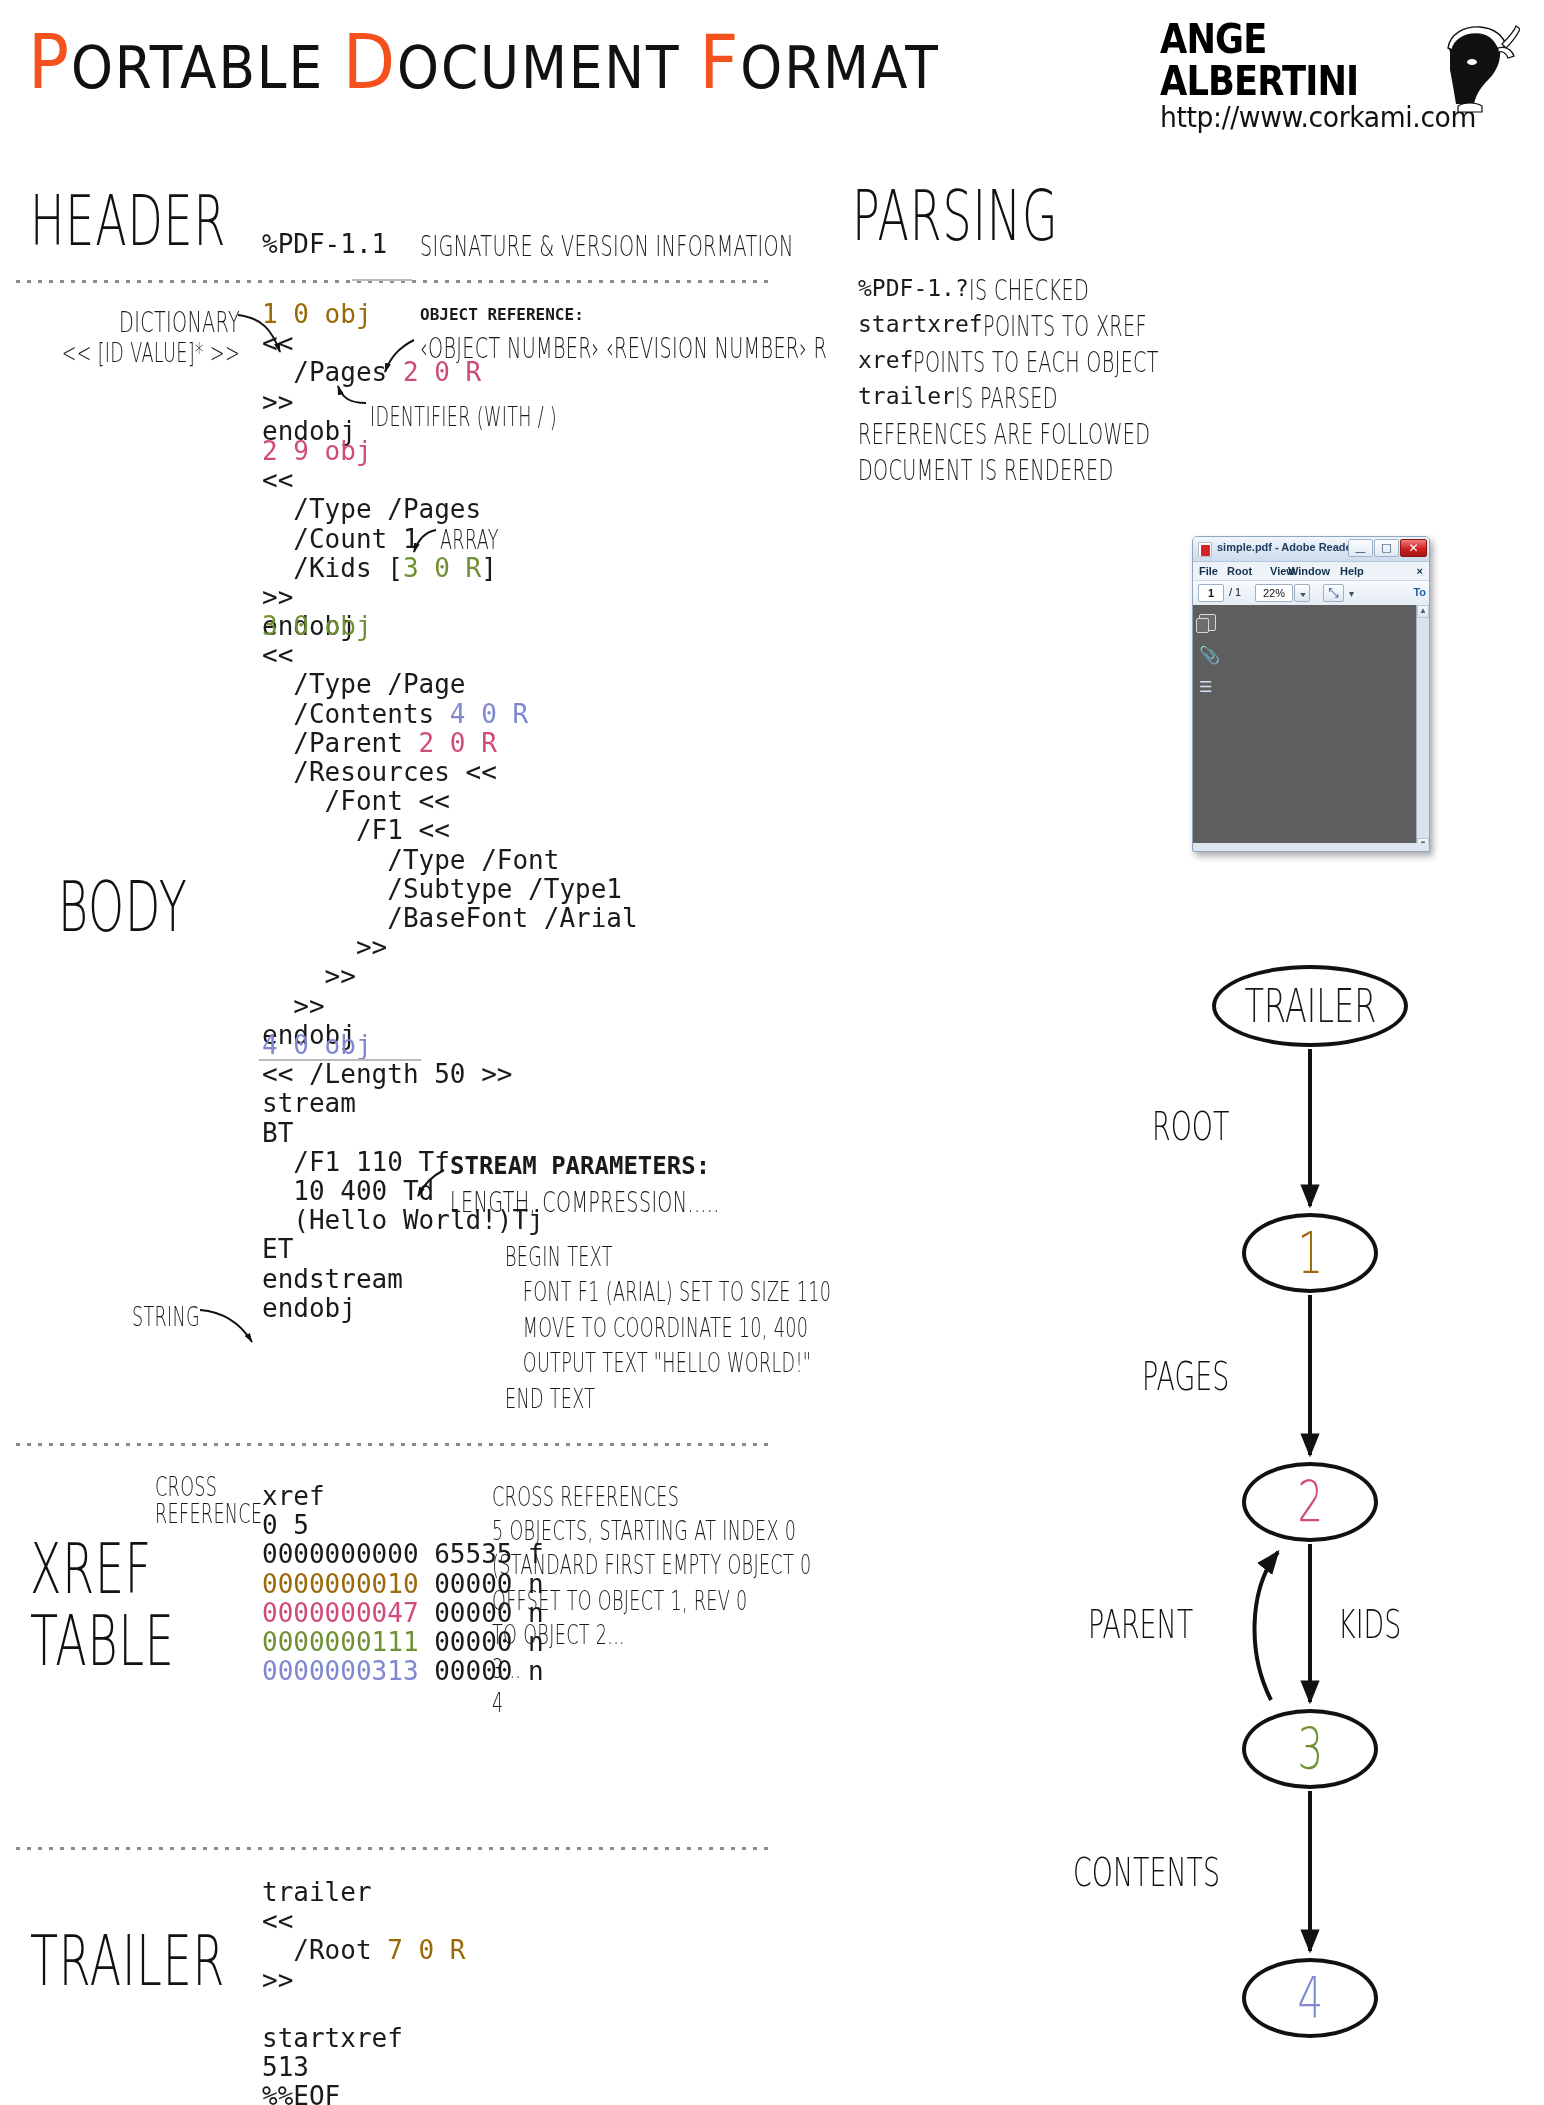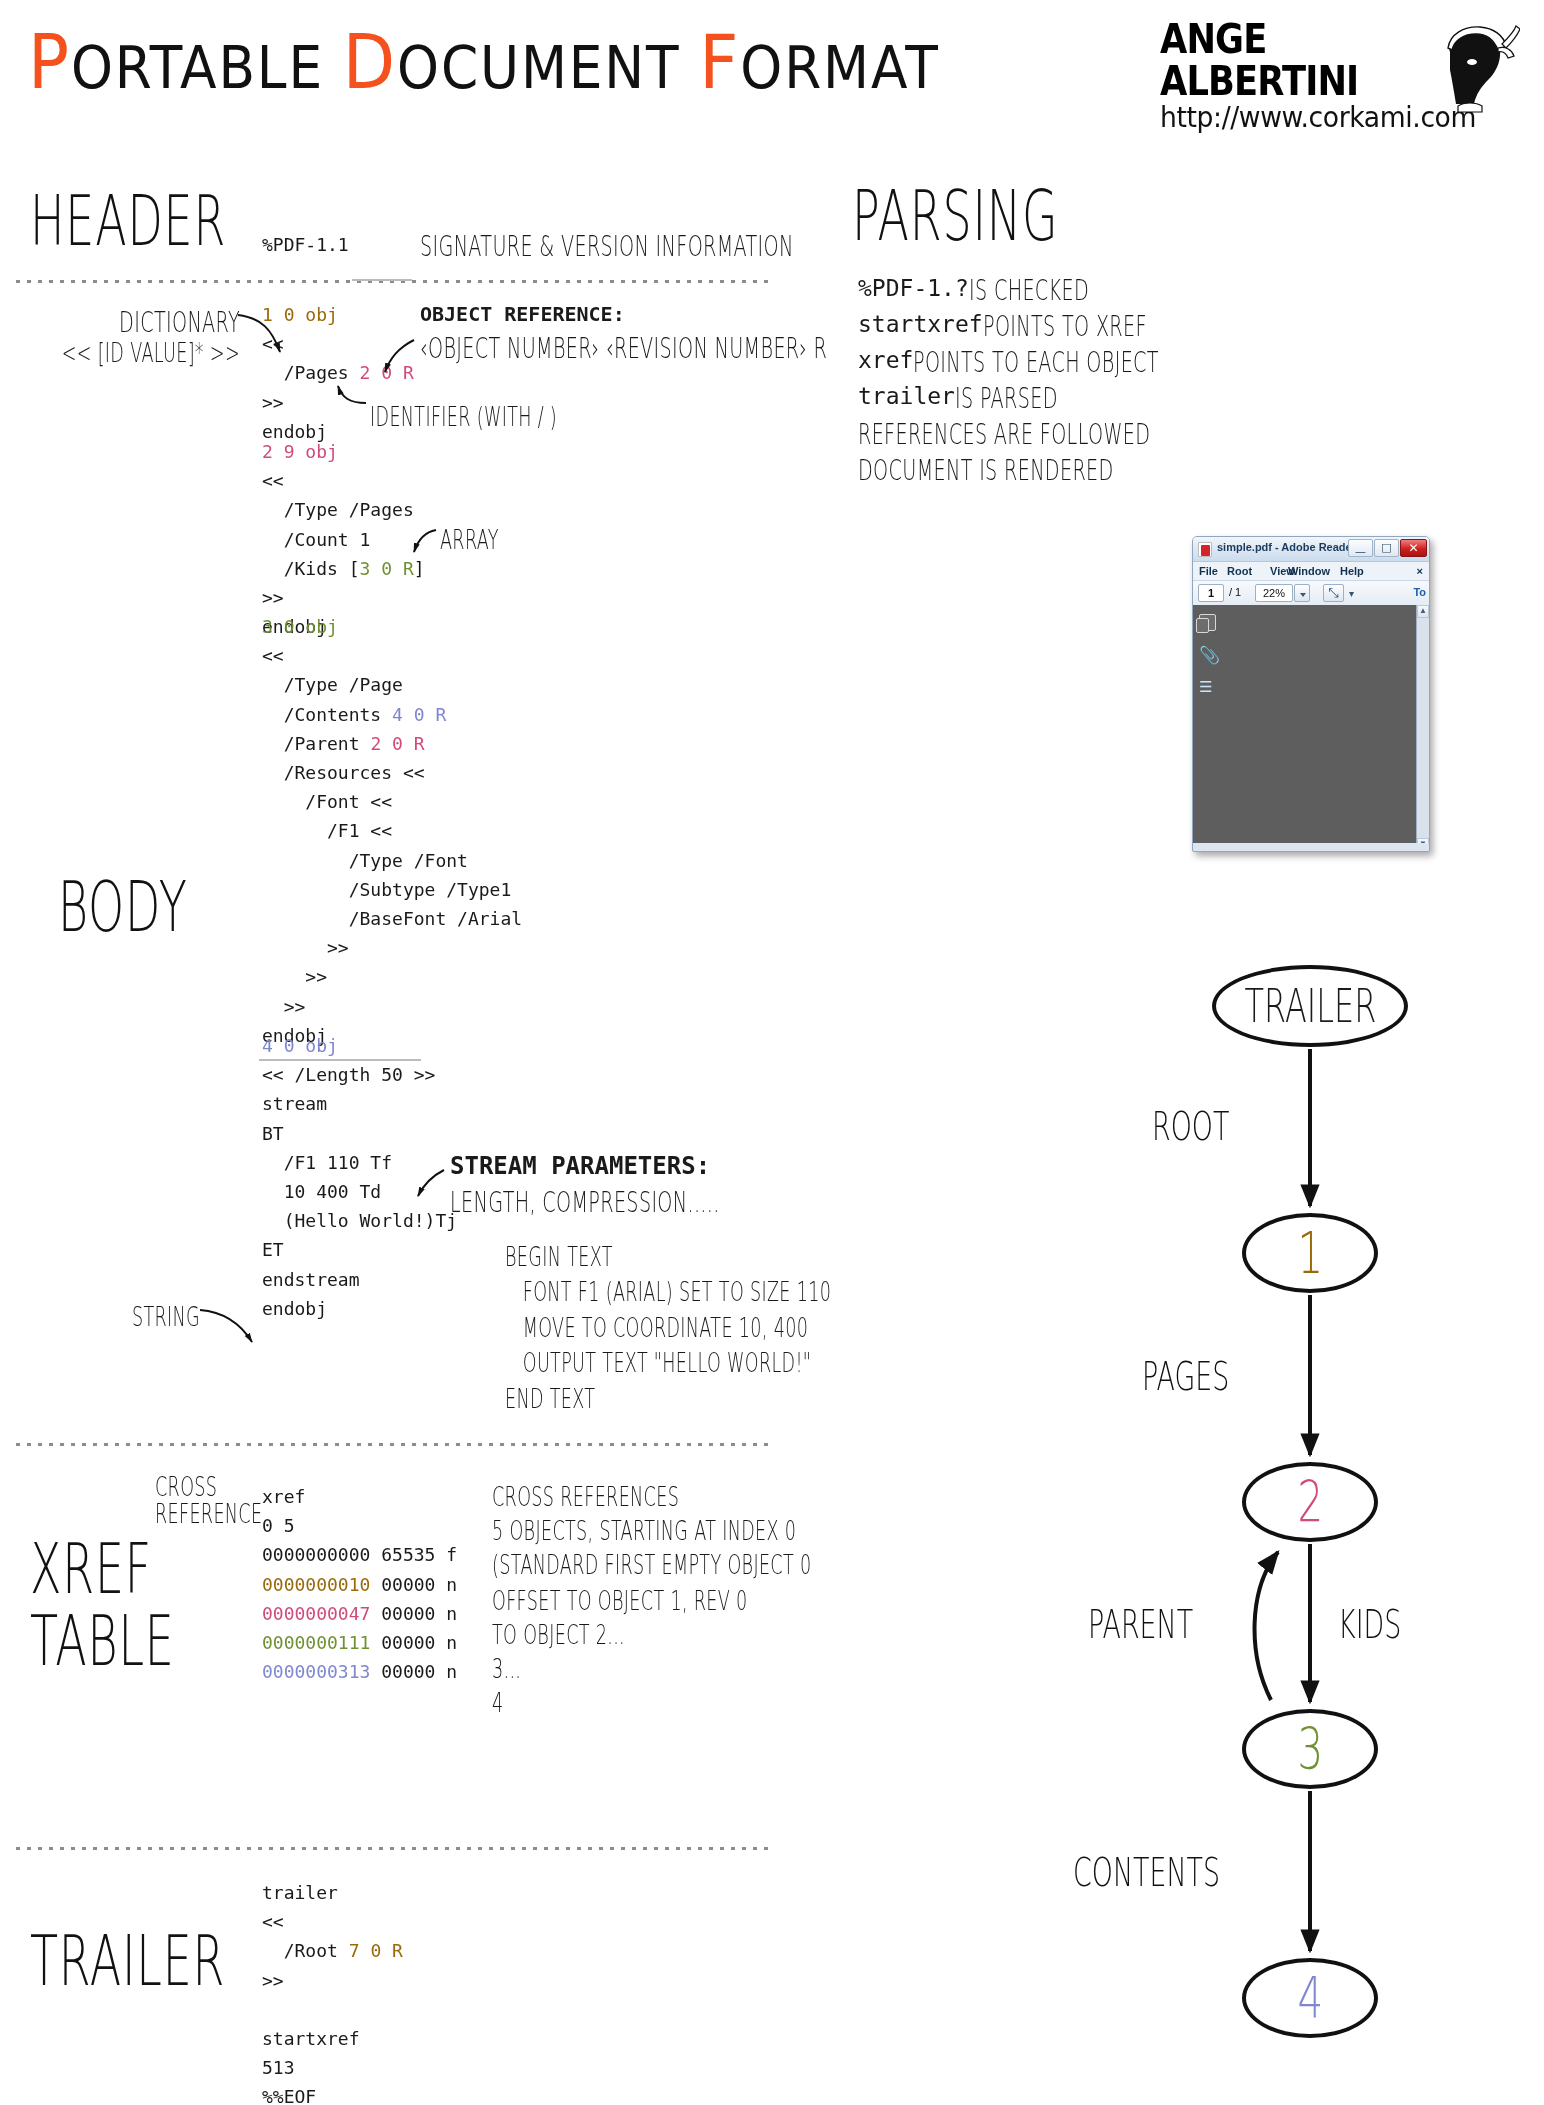--- a/index.html
+++ b/index.html
@@ -51,21 +51,21 @@
     transform: scaleX(0.80) scaleY(1.18); transform-origin: left top;
     white-space: nowrap; letter-spacing: 0.4px;
   }
   .hand.r { transform-origin: right top; }
   .hand-22 { font-size: 22px; line-height: 30px; }
   .hand-24 { font-size: 24px; line-height: 33px; }
 
   
   .code {
     font-family: "DejaVu Sans Mono", monospace;
-    font-size: 18px; line-height: 29.2px;
+    font-size: 26px; line-height: 29.2px;
     white-space: pre; color: #1a1a1a; letter-spacing: 0px;
   }
   .o1 { color: #9a6a0a; }
   .o2 { color: #cf4b7d; }
   .o3 { color: #6f9133; }
   .o4 { color: #7f87cf; }
 
   
   .dotsep {
     height: 3px;
@@ -231,21 +231,21 @@
 <div class="abs code" style="left:262px; top:230px;">%PDF-1.1</div>
 <div class="abs hand hand-24" style="left:420px; top:228px;">SIGNATURE &amp; VERSION INFORMATION</div>
 
 <div class="abs dotsep" style="left:16px; top:280px; width:756px;"></div>
 
 <div class="abs sect-label" style="left:58px; top:866px;">BODY</div>
 
 <div class="abs hand hand-24 r" style="left:0px; top:304px; width:240px; text-align:right;">DICTIONARY</div>
 <div class="abs hand hand-22 r" style="left:0px; top:336px; width:240px; text-align:right;">&lt;&lt; [ID VALUE]* &gt;&gt;</div>
 
-<div class="abs code" style="left:420px; top:300px; font-size:20px; font-weight:bold;">OBJECT REFERENCE:</div>
+<div class="abs code" style="left:420px; top:300px; font-size:16px; font-weight:bold;">OBJECT REFERENCE:</div>
 <div class="abs hand hand-24" style="left:420px; top:330px;">‹OBJECT NUMBER› ‹REVISION NUMBER› R</div>
 <div class="abs hand hand-22" style="left:370px; top:400px;">IDENTIFIER (WITH / )</div>
 <div class="abs hand hand-22" style="left:440px; top:523px;">ARRAY</div>
 
 <div class="abs code" style="left:450px; top:1152px; font-size:24px; font-weight:bold;">STREAM PARAMETERS:</div>
 <div class="abs hand hand-24" style="left:450px; top:1184px;">LENGTH, COMPRESSION.....</div>
 <div class="abs hand hand-22 r" style="left:60px; top:1300px; width:140px; text-align:right;">STRING</div>
 
 <div class="abs code" id="code-obj1" style="left:262px; top:300px;"><div><span class="o1">1 0 obj</span></div><div><span>&lt;&lt;</span></div><div><span>  /Pages </span><span class="o2">2 0 R</span></div><div><span>&gt;&gt;</span></div><div><span>endobj</span></div></div>
 <div class="abs code" id="code-obj2" style="left:262px; top:437px;"><div><span class="o2">2 9 obj</span></div><div><span>&lt;&lt;</span></div><div><span>  /Type /Pages</span></div><div><span>  /Count 1</span></div><div><span>  /Kids [</span><span class="o3">3 0 R</span><span>]</span></div><div><span>&gt;&gt;</span></div><div><span>endobj</span></div></div>

